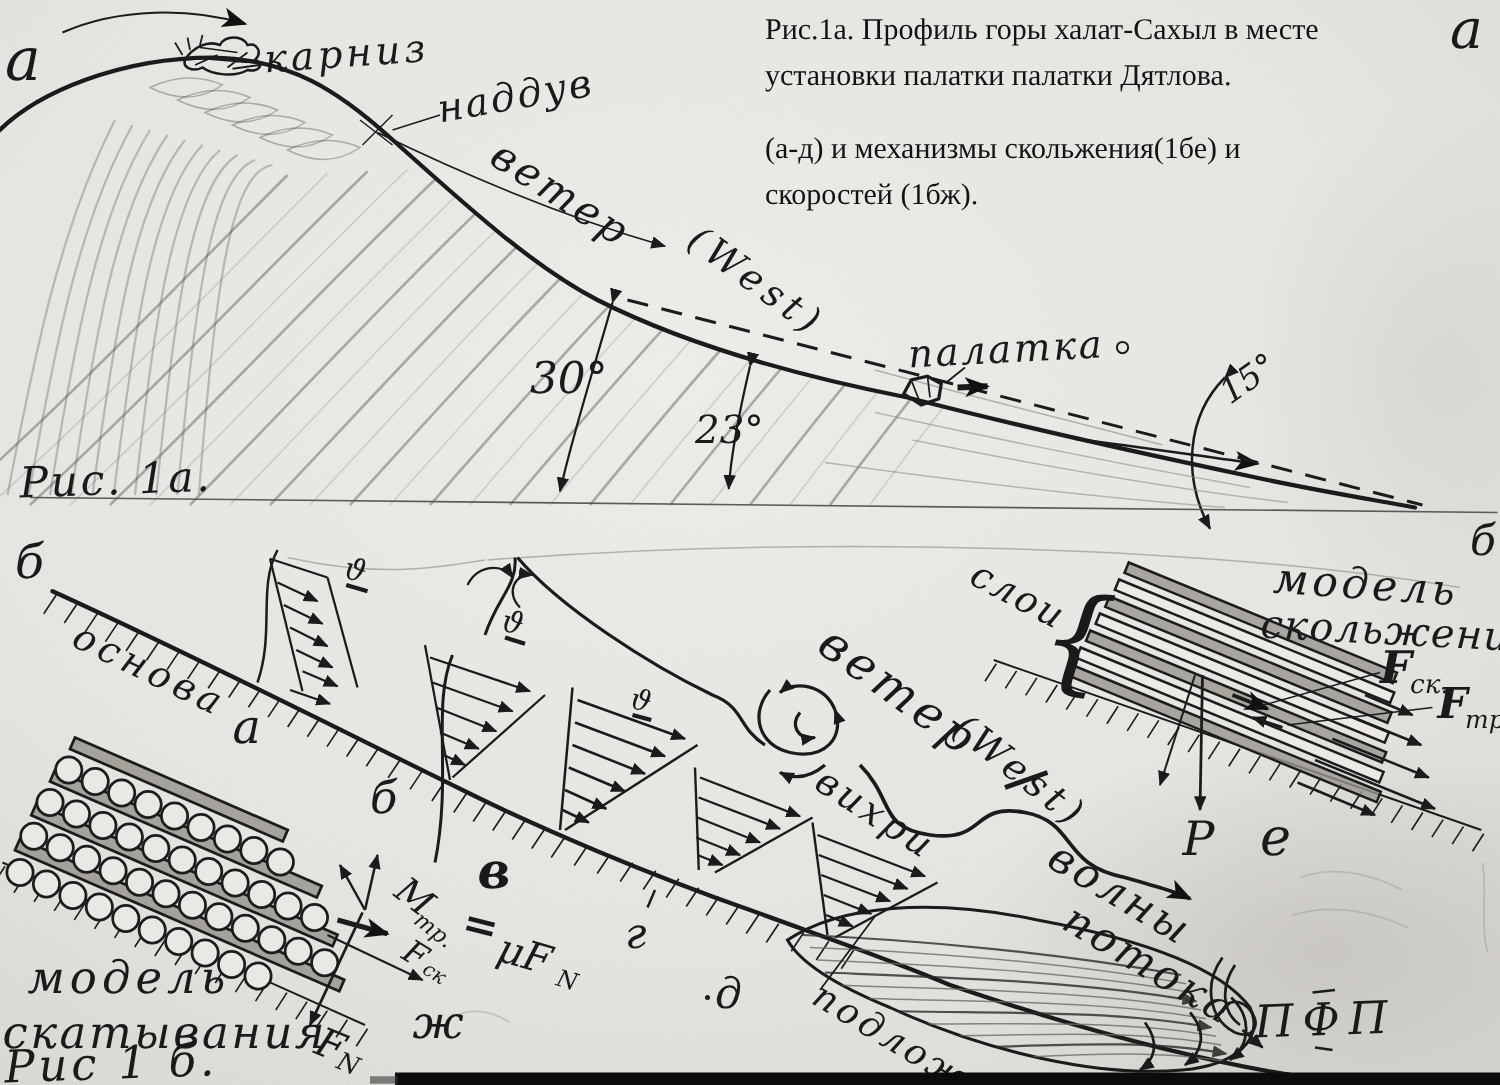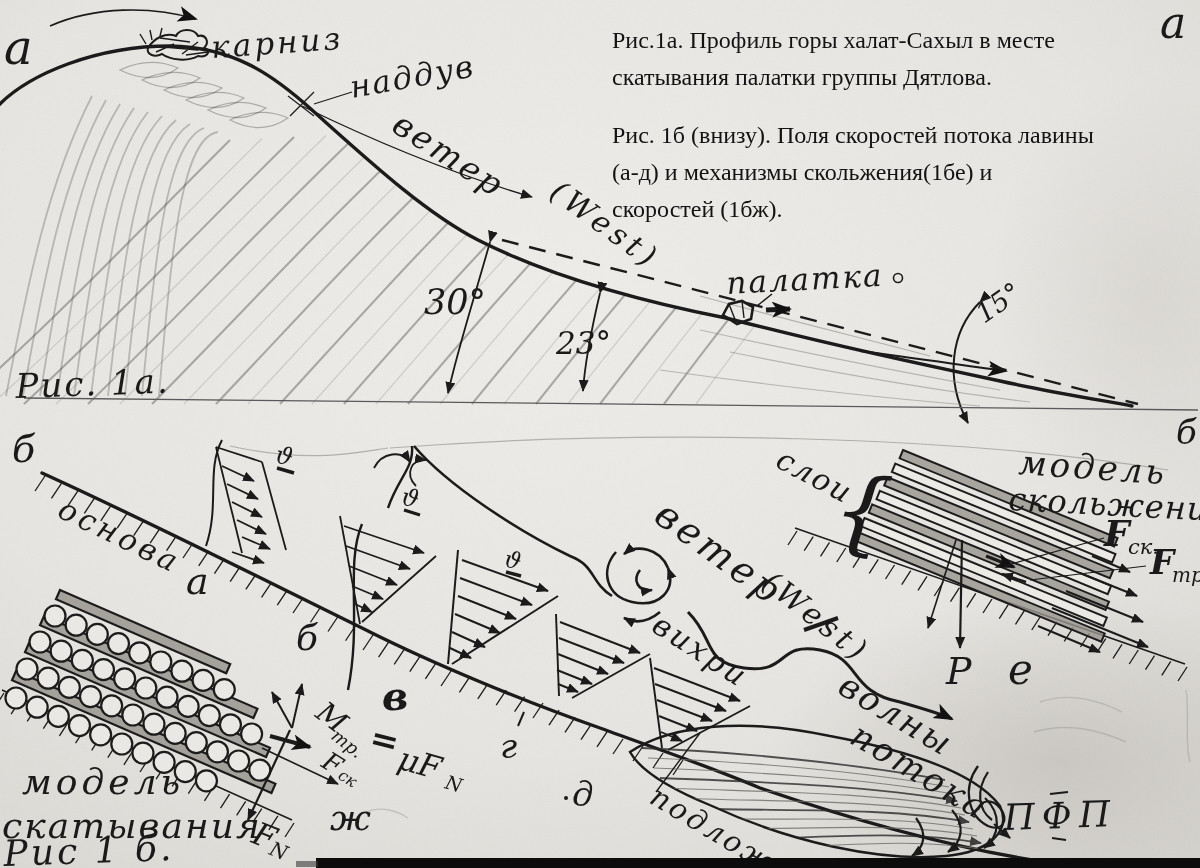--- a/index.html
+++ b/index.html
@@ -1,19 +1,19 @@
 <!DOCTYPE html>
 <html><head>
 <meta charset="utf-8">
 <style>
   html,body{margin:0;padding:0;background:#6b6b6b;}
   .stage{position:relative;width:1200px;height:868px;overflow:hidden;
          background:#e8e6e2;font-family:"Liberation Serif",serif;}
   svg{position:absolute;left:0;top:0;}
-  .caption{position:absolute;left:612px;top:22px;width:560px;color:#131313;
+  .caption{position:absolute;left:612px;top:6px;width:560px;color:#131313;
            font-family:"Liberation Serif",serif;font-size:24px;line-height:37px;}
   .caption .block2{margin-top:21px;}
   .hw{font-family:"DejaVu Serif",serif;font-style:italic;fill:#1a1a1a;}
   .ink{stroke:#1b1b1b;fill:none;}
   .pencil{stroke:#5a5a5a;fill:none;}
   .faint{stroke:#8a8a86;fill:none;}
 </style>
 </head>
 <body>
 
@@ -513,22 +513,21 @@
   <text class="hw" font-size="20" x="268" y="854" transform="rotate(22 268 854)">N</text>
 </g>
 
 <rect x="316" y="858" width="884" height="10" fill="#0c0c0c"></rect>
 <rect x="296" y="861" width="22" height="6" fill="#3a3a3a" opacity="0.6"></rect>
 </svg>
 
 <div class="caption">
   <div>
     <div>Рис.1а. Профиль горы халат-Сахыл в месте</div>
-    <div>скатывания палатки группы Дятлова.</div>
+    <div>установки палатки палатки Дятлова.</div>
   </div>
   <div class="block2">
-    <div>Рис. 1б (внизу). Поля скоростей потока лавины</div>
     <div>(а-д) и механизмы скольжения(1бе) и</div>
     <div>скоростей (1бж).</div>
   </div>
 </div>
 
 </div>
 
 </body></html>

